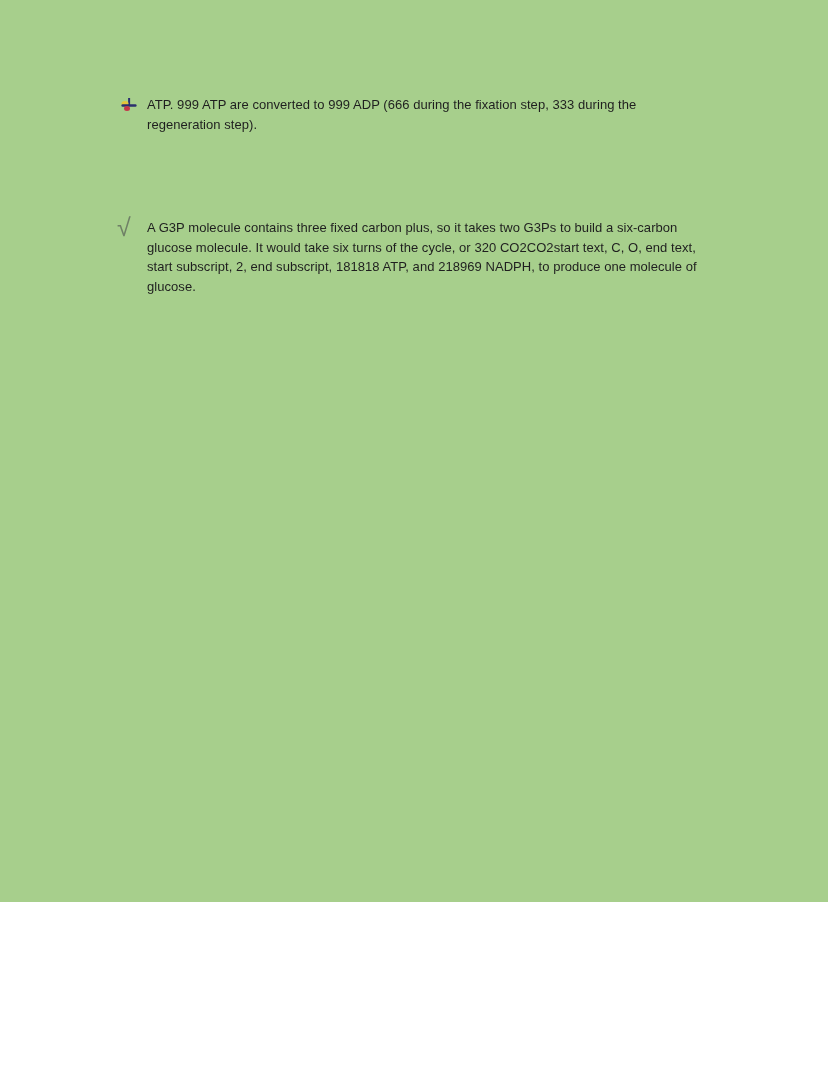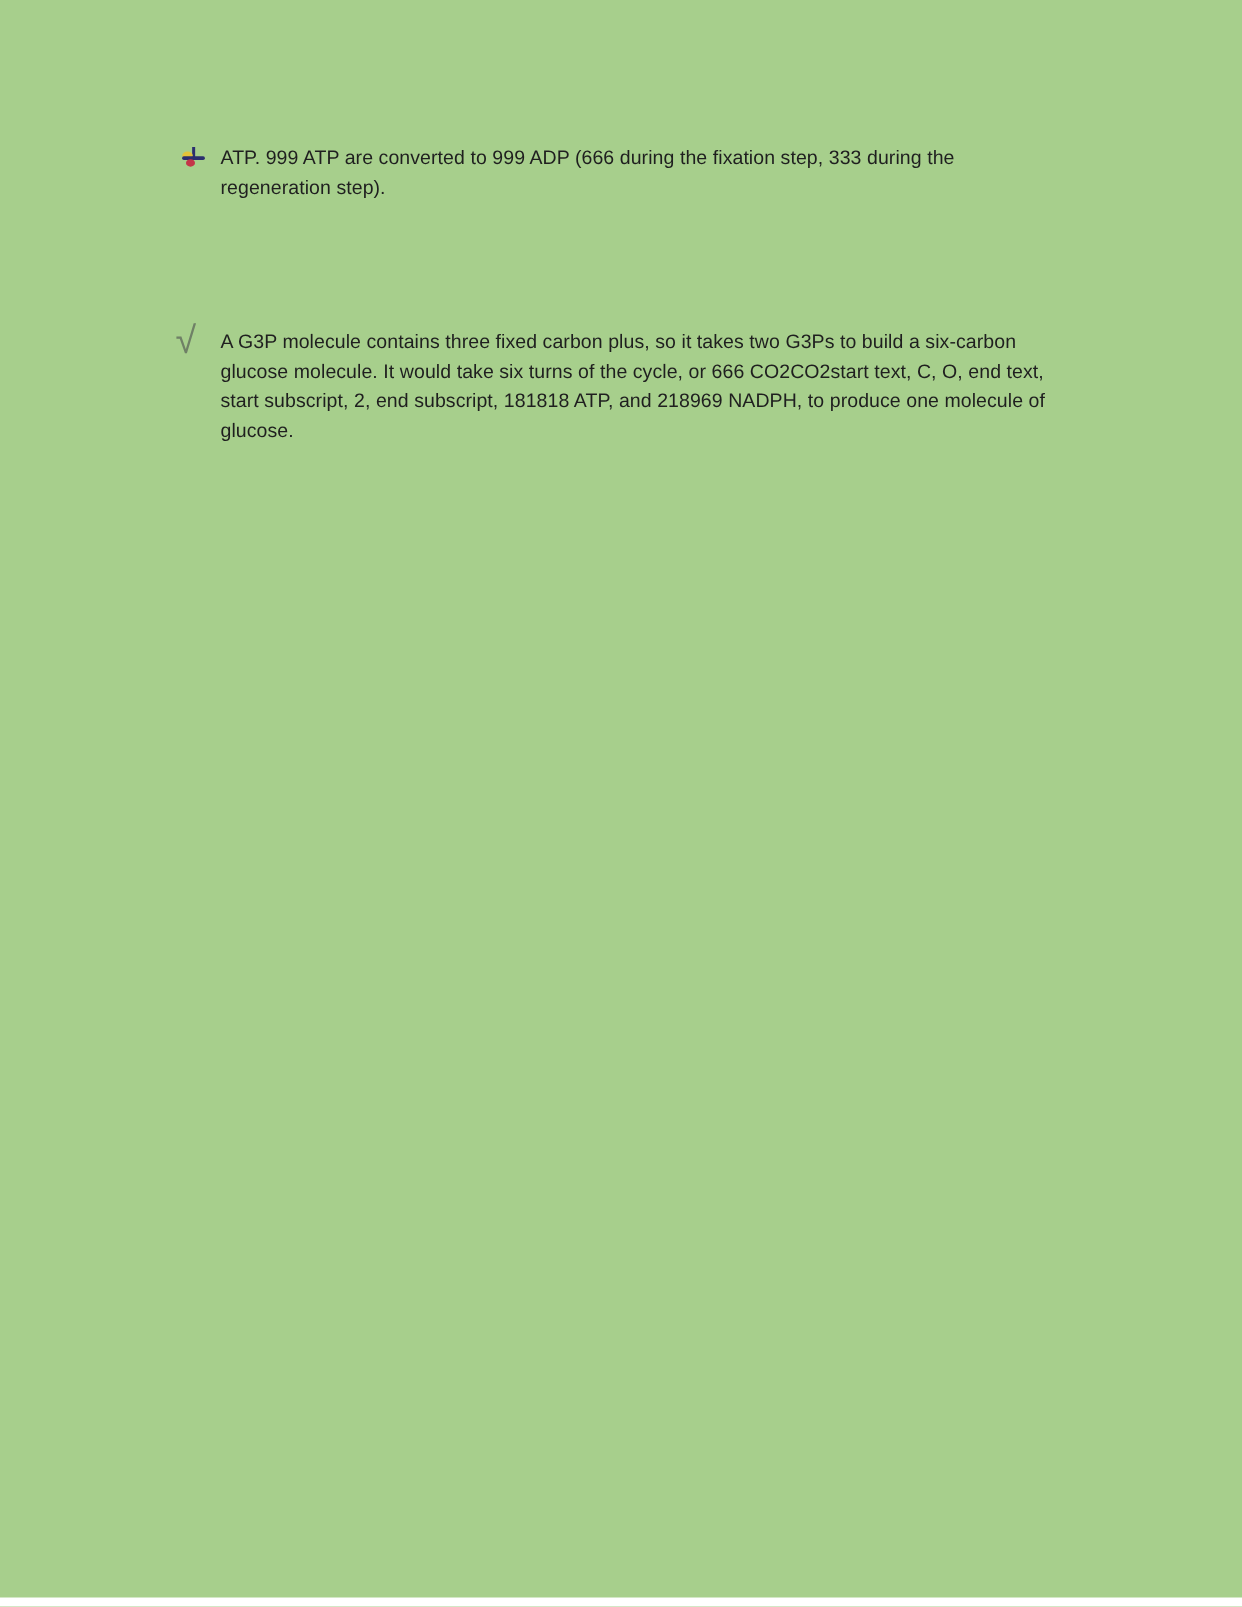--- a/index.html
+++ b/index.html
@@ -3,21 +3,21 @@
 <meta charset="utf-8">
 <style>
   * { margin: 0; padding: 0; box-sizing: border-box; }
   html, body {
     width: 828px;
     font-family: "Liberation Sans", "DejaVu Sans", sans-serif;
   }
   .page {
     position: relative;
     width: 828px;
-    height: 1065px;
+    height: 902px;
     overflow: hidden;
   }
   .textblock {
     position: absolute;
     left: 147px;
     width: 610px;
     font-size: 13px;
     line-height: 19.5px;
     letter-spacing: 0.05px;
   }
@@ -61,18 +61,18 @@
       <span class="text-line">ATP. 999 ATP are converted to 999 ADP (666 during the fixation step, 333 during the</span>
       <span class="text-line">regeneration step).</span>
     </li>
 
 
   </ul>
 
   <div class="textblock answer-block">
     <span class="check-glyph" style="color: rgb(111, 128, 102);">√</span>
     <span class="text-line">A G3P molecule contains three fixed carbon plus, so it takes two G3Ps to build a six-carbon</span>
-    <span class="text-line">glucose molecule. It would take six turns of the cycle, or 666 CO2CO2start text, C, O, end text,</span>
+    <span class="text-line">glucose molecule. It would take six turns of the cycle, or 320 CO2CO2start text, C, O, end text,</span>
     <span class="text-line">start subscript, 2, end subscript, 181818 ATP, and 218969 NADPH, to produce one molecule of</span>
     <span class="text-line">glucose.</span>
   </div>
 
 </div>
 
 </body></html>

